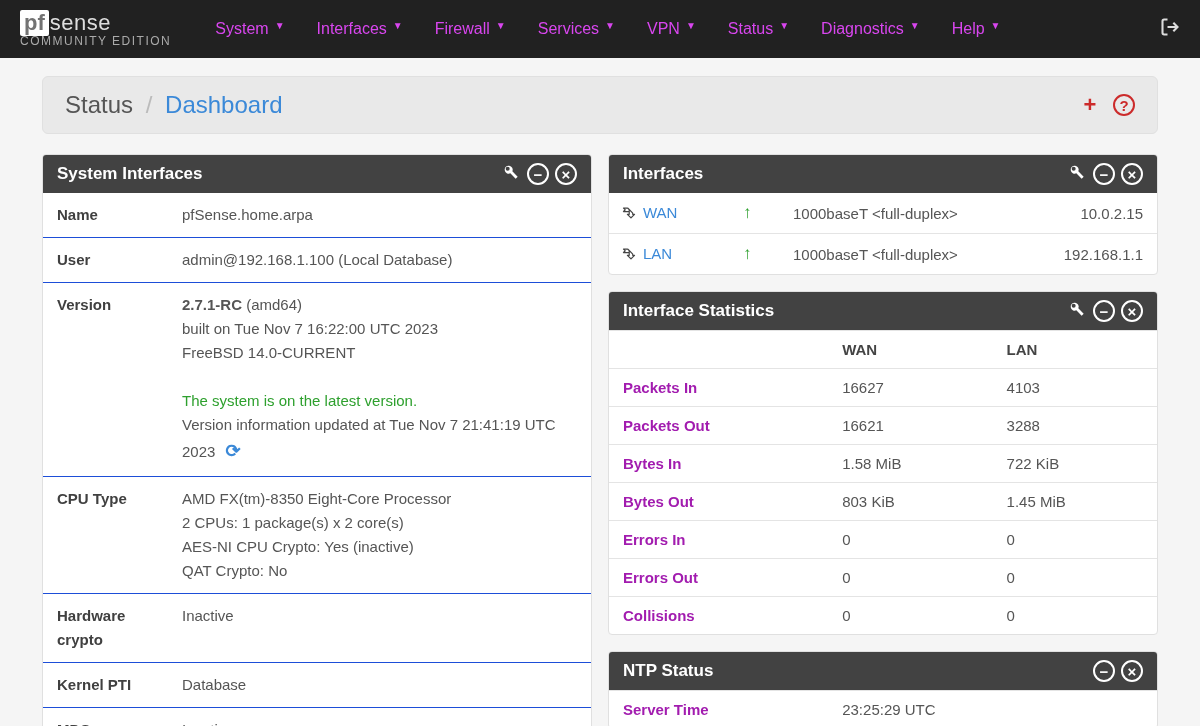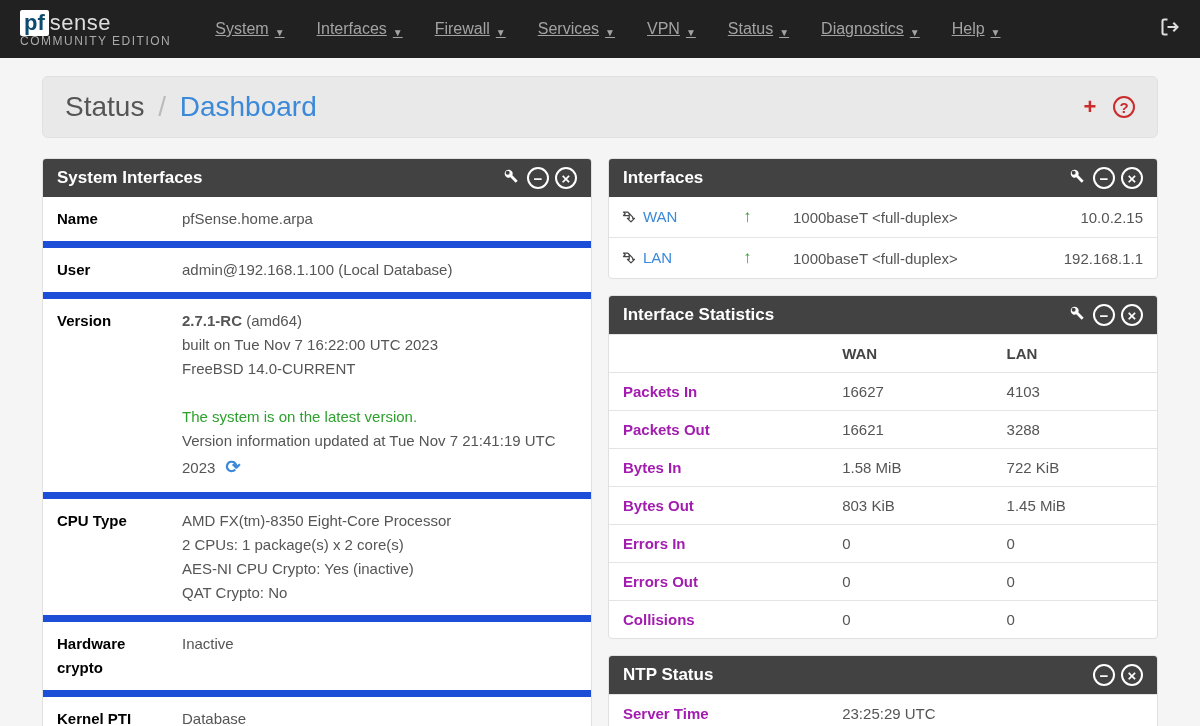--- a/index.html
+++ b/index.html
@@ -1,49 +1,49 @@
 <!DOCTYPE html>
 <html><head>
 <meta charset="utf-8">
 <style>
 * { margin:0; padding:0; box-sizing:border-box; }
 body { font-family:"Helvetica Neue",Helvetica,Arial,sans-serif; font-size:15px; background:#f5f5f5; color:#333; width:1200px; height:726px; overflow:hidden; }
 .navbar { background:#212121; height:58px; display:flex; align-items:center; padding:0 20px; color:#ddd; }
 .logo-box { margin-right:30px; }
 .logo-text { font-size:22px; font-weight:400; display:flex; align-items:center; }
-.logo-pf { background:#fff; color:#0c4a6e; font-weight:700; padding:0 4px; border-radius:2px; margin-right:1px; }
+.logo-pf { background:#fff; color:#737373; font-weight:700; padding:0 4px; border-radius:2px; margin-right:1px; }
 .logo-sense { font-weight:300; letter-spacing:0.5px; }
 .logo-sub { font-size:12px; letter-spacing:1.5px; color:#aaa; margin-top:-2px; }
 .nav-items { display:flex; gap:4px; flex:1; }
-.nav-item { color:#a3a3a3; padding:8px 14px; cursor:pointer; font-size:16px; display:flex; align-items:flex-end; gap:6px;text-decoration:underline; }
+.nav-item { color:#d946ef; padding:8px 14px; cursor:pointer; font-size:16px; display:flex; align-items:flex-start; gap:6px; }
 .nav-item .caret { font-size:10px; vertical-align:middle; }
 .nav-right { color:#ddd; font-size:20px; cursor:pointer; }
 .container { padding:18px 42px; }
 .breadcrumb-bar { background:#e9e9e9; border:1px solid #e0e0e0; border-radius:6px; padding:14px 22px; display:flex; align-items:center; margin-bottom:20px; }
-.breadcrumb { font-size:28px;text-align:center; }
+.breadcrumb { font-size:24px;text-align:center; }
 .bc-main { color:#555; }
 .bc-sep { color:#bbb; margin:0 6px; }
 .bc-active { color:#3b89d8; }
 .bc-actions { margin-left:auto; display:flex; gap:12px; align-items:center; }
 .icon-btn { width:22px; height:22px; display:inline-flex; align-items:center; justify-content:center; cursor:pointer; font-weight:700; font-size:22px; }
 .plus-red { color:#cc2b2b; }
 .help-red { color:#cc2b2b; border:2px solid #cc2b2b; border-radius:50%; width:22px; height:22px; font-size:15px; }
 .cols { display:flex; gap:16px; align-items:flex-start; }
 .col { flex:1; }
 .panel { background:#fff; border:1px solid #e0e0e0; border-radius:4px; margin-bottom:16px; overflow:hidden; }
 .panel-header { background:#424242; color:#fff; padding:8px 14px; font-size:17px; font-weight:700; display:flex; align-items:center; }
 .panel-header .title { flex:1; }
 .panel-actions { display:flex; gap:6px; align-items:center; }
 .pact { width:22px; height:22px; border-radius:50%; background:#424242; border:2px solid #fff; display:inline-flex; align-items:center; justify-content:center; color:#fff; font-size:15px; cursor:pointer; font-weight:700; line-height:1; }
 .wrench { color:#fff; font-size:16px; cursor:pointer; margin-right:2px; }
 table.info { width:100%; border-collapse:collapse; }
-table.info tr { border-top:7px solid #1d4ed8; }
+table.info tr { border-top:1px solid #1d4ed8; }
 table.info tr:first-child { border-top:none; }
 table.info td { padding:10px 14px; vertical-align:top; color:#555; line-height:1.6; }
-table.info td.lbl { font-weight:700; width:125px; color:#000000; }
+table.info td.lbl { font-weight:700; width:125px; color:#404040; }
 .green { color:#2ea02e; }
 .refresh-icon { color:#3b89d8; font-size:18px; margin-left:6px; cursor:pointer; display:inline-block; font-weight:700; }
 table.iface { width:100%; border-collapse:collapse; }
 table.iface tr { border-top:1px solid #e4e4e4; }
 table.iface tr:first-child { border-top:none; }
 table.iface td { padding:10px 14px; color:#555; }
 .iface-name { color:#3b89d8; cursor:pointer; }
 .net-icon { color:#444; margin-right:8px; font-weight:700; }
 .up-arrow { color:#2ea02e; font-weight:700; font-size:17px; }
 table.stats { width:100%; border-collapse:collapse; }

